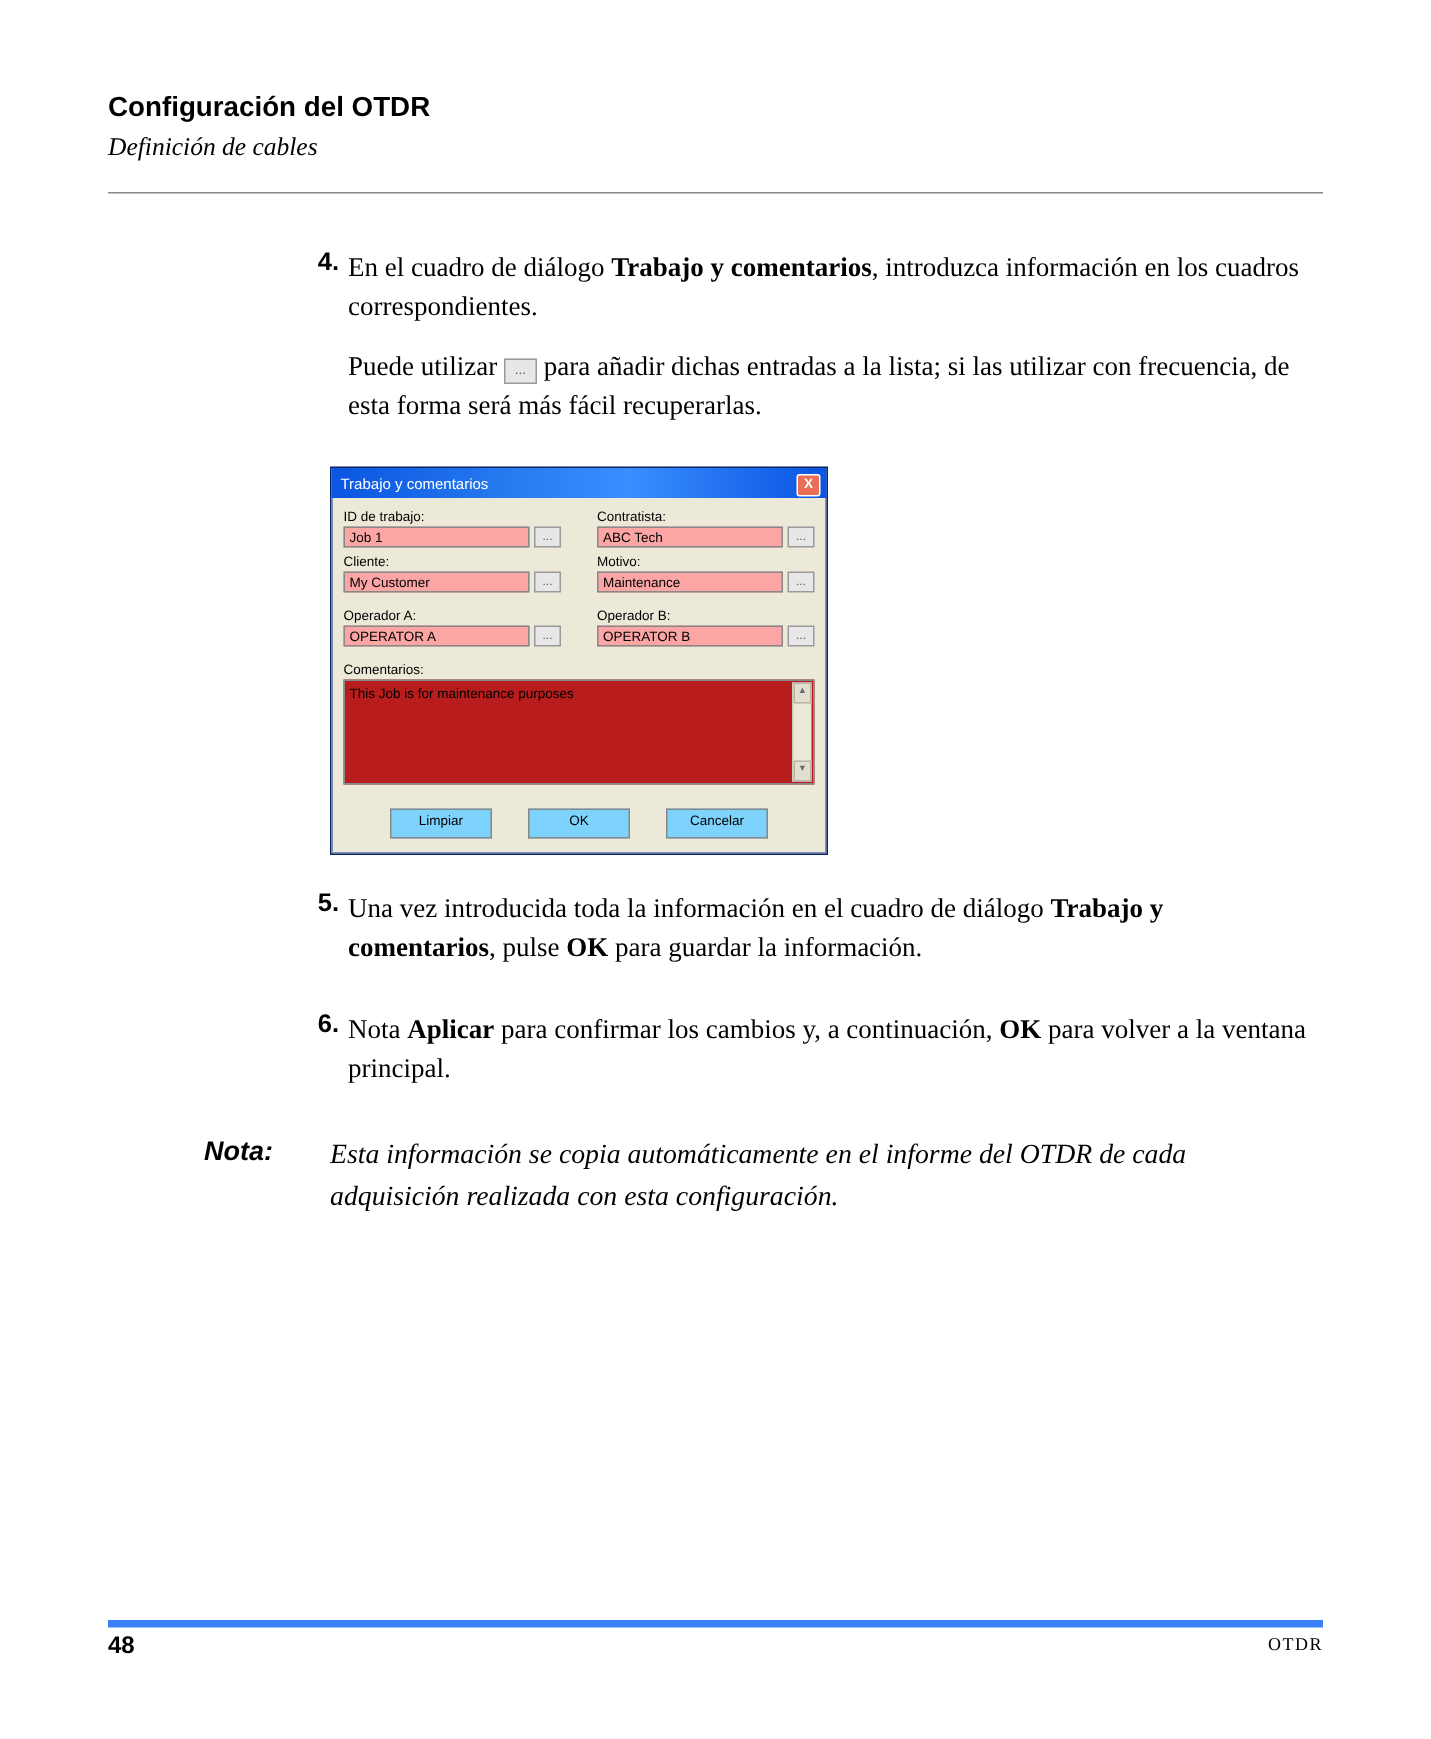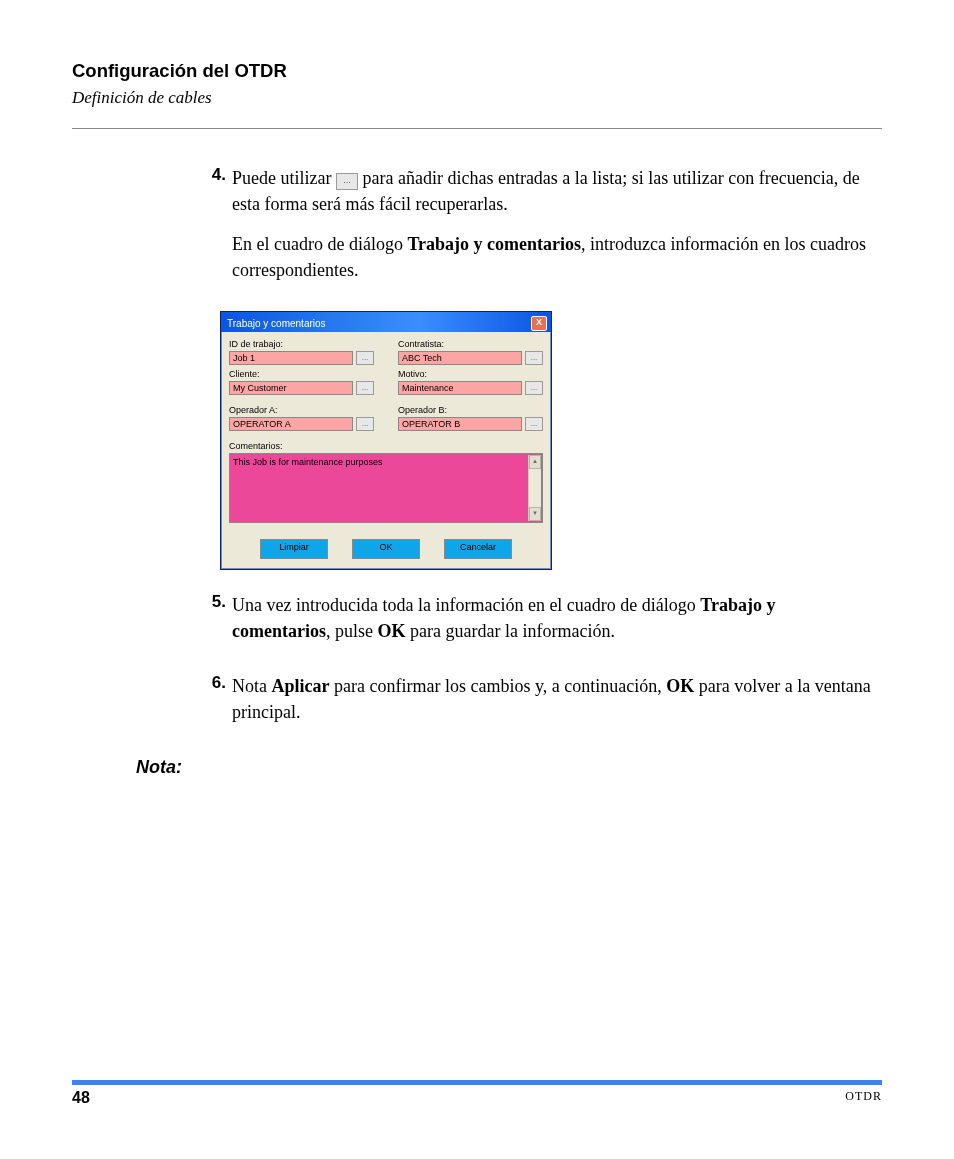--- a/index.html
+++ b/index.html
@@ -138,21 +138,21 @@
   }
   .gap { height: 6px; }
   .comments-area {
     margin-top: 2px;
     position: relative;
   }
   .comments-box {
     width: 100%;
     height: 70px;
     border: 1px solid #888;
-    background: #ec4899;
+    background: #b91c1c;
     box-sizing: border-box;
     padding: 3px;
     font-size: 9px;
     position: relative;
   }
   .sbar {
     position: absolute;
     right: 1px;
     top: 1px;
     bottom: 1px;
@@ -176,21 +176,21 @@
     display: flex;
     justify-content: center;
     gap: 24px;
     margin-top: 16px;
     padding-bottom: 2px;
   }
   .dlg-btn {
     width: 66px;
     height: 18px;
     border: 1px solid #888;
-    background: #0ea5e9;
+    background: #7dd3fc;
     font-size: 9px;
     text-align: center;
     line-height: 15px;
   }
 
   .note-row {
     display: flex;
     align-items: flex-start;
     margin-top: 18px;
     margin-left: 64px;
@@ -239,24 +239,24 @@
   <div class="header-title">Configuración del OTDR</div>
   <div class="header-sub">Definición de cables</div>
 </div>
 
 <div class="steps">
 
   <div class="step">
     <div class="step-num">4.</div>
     <div class="step-body">
       <p>
-        <span>Puede utilizar </span><span class="inline-btn">...</span><span> para añadir dichas entradas a la lista; si las utilizar con frecuencia, de esta forma será más fácil recuperarlas.</span>
+        <span>En el cuadro de diálogo </span><strong>Trabajo y comentarios</strong><span>, introduzca información en los cuadros correspondientes.</span>
       </p>
       <p>
-        <span>En el cuadro de diálogo </span><strong>Trabajo y comentarios</strong><span>, introduzca información en los cuadros correspondientes.</span>
+        <span>Puede utilizar </span><span class="inline-btn">...</span><span> para añadir dichas entradas a la lista; si las utilizar con frecuencia, de esta forma será más fácil recuperarlas.</span>
       </p>
     </div>
   </div>
 </div>
 
 <div class="dialog-wrap">
   <div class="dialog">
     <div class="titlebar">
       <span>Trabajo y comentarios</span>
       <span class="closebtn">X</span>
@@ -347,18 +347,19 @@
     <div class="step-body">
       <p>
         <span>Nota </span><strong>Aplicar</strong><span> para confirmar los cambios y, a continuación, </span><strong>OK</strong><span> para volver a la ventana principal.</span>
       </p>
     </div>
   </div>
 </div>
 
 <div class="note-row">
   <div class="note-label">Nota:</div>
+  <div class="note-body">Esta información se copia automáticamente en el informe del OTDR de cada adquisición realizada con esta configuración.</div>
 </div>
 
 <div class="footer">
   <span class="pg">48</span>
   <span class="prod">OTDR</span>
 </div>
 
 </body></html>

